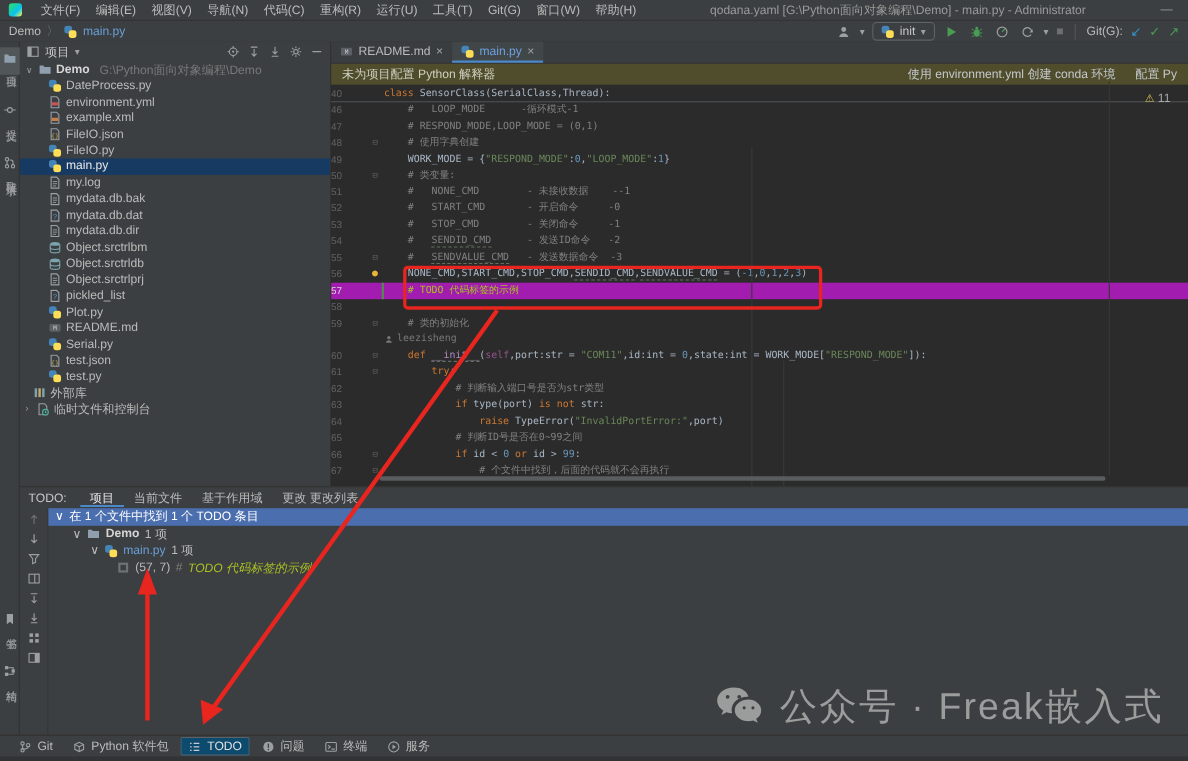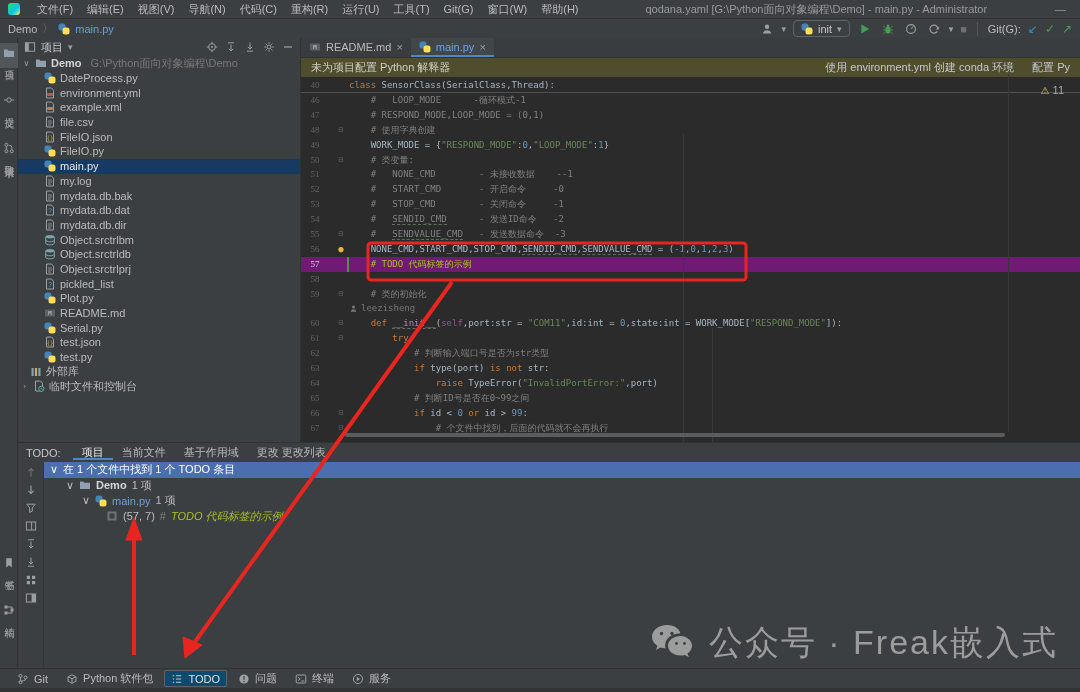--- a/index.html
+++ b/index.html
@@ -47,25 +47,25 @@
   #editor{position:absolute;left:301px;top:38px;right:0;height:404px;background:#2b2b2b;z-index:3;overflow:hidden}
   #tabbar{height:20px;background:#3a3d3f;display:flex;align-items:flex-end;border-bottom:1px solid #323232}
   .etab{height:20px;display:flex;align-items:center;gap:5px;padding:0 8px;color:#bbbbbb}
   .etab .close{color:#9da0a2;font-size:11px}
   .etab-active{background:#414649;color:#6ea1e0;box-shadow:inset 0 -2px 0 #4a88c7}
   #notif{height:19px;background:#4f4d2c;display:flex;align-items:center;padding:0 10px;color:#cfcfc2;white-space:nowrap;overflow:hidden}
   #notif .links{margin-left:auto;display:flex;gap:18px;color:#c5c8ce}
   #sticky{height:16px;display:flex;border-bottom:1px solid #4e5254;font-family:"DejaVu Sans Mono",monospace;font-size:9px;align-items:center}
   #code{position:relative}
   .cl{height:14.9px;line-height:14.9px;display:flex;font-family:"DejaVu Sans Mono",monospace;font-size:9px;white-space:pre}
-  .ln{width:34px;text-align:center;padding-right:6px;color:#606366;flex:0 0 auto;font-family:Liberation Serif, serif}
+  .ln{width:34px;text-align:left;padding-right:6px;color:#606366;flex:0 0 auto;font-family:Liberation Sans, sans-serif}
   .fold{width:12px;flex:0 0 auto;color:#606366;font-size:8px;text-align:center}
   .chg{width:2px;flex:0 0 auto}
   .chg-on{background:#4f8e4f}
-  .cur-line{background:#701a75}
+  .cur-line{background:#a21caf}
   .ln-cur{color:#d8d8d8}
   .pl{color:#a9b7c6}.kw{color:#cc7832}.com{color:#808080}.st{color:#6a8759}.nu{color:#6897bb}
   .todo-c{color:#a8c023;}
   .dun{color:#b389c5}.slf{color:#94558d}
   .u{border-bottom:1px dashed #62705f}
   .inlay{color:#787878;font-size:9px;display:inline-flex;align-items:center;gap:3px}
   #margin-line{position:absolute;top:36px;bottom:10px;left:707px;width:1px;background:#383838}
   .iguide{position:absolute;width:1px;background:#3a3a3a}
   #hscroll{position:absolute;left:44px;width:660px;bottom:5px;height:4px;background:#5a5c5e;border-radius:2px}
   #inspect{position:absolute;right:16px;top:46px;display:flex;gap:3px;align-items:center;color:#a9a9a9}
@@ -293,29 +293,20 @@
             <path d="M2.5 1h5l2 2.2V11h-7z" fill="none" stroke="#9aa0a6"></path>
             <rect x="3.2" y="6" width="5.6" height="3" rx=".5" fill="#c77f45"></rect>
           </svg>
         </span>
    <span>example.xml</span>
       </div>
       <div class="tree-row " style="padding-left:26px">
    <span class="ticon">
           <svg width="12" height="12" viewBox="0 0 12 12">
             <path d="M2.5 1h5l2 2.2V11h-7z" fill="none" stroke="#9aa0a6"></path>
-            <path d="M4 5h4M4 7h4M4 9h3" stroke="#9aa0a6" stroke-width=".8"></path>
-          </svg>
-        </span>
-   <span>file.csv</span>
-      </div>
-      <div class="tree-row " style="padding-left:26px">
-   <span class="ticon">
-          <svg width="12" height="12" viewBox="0 0 12 12">
-            <path d="M2.5 1h5l2 2.2V11h-7z" fill="none" stroke="#9aa0a6"></path>
             <text x="6" y="9.4" font-size="6" fill="#b5a24e" text-anchor="middle" font-family="monospace">{}</text>
           </svg>
         </span>
    <span>FileIO.json</span>
       </div>
       <div class="tree-row " style="padding-left:26px">
    <span class="ticon">
           <svg width="12" height="12" viewBox="0 0 12 12">
             <rect x="0.5" y="0.5" width="7" height="7" rx="2.5" fill="#4584b6"></rect>
             <rect x="4.5" y="4.5" width="7" height="7" rx="2.5" fill="#ffde57"></rect>

